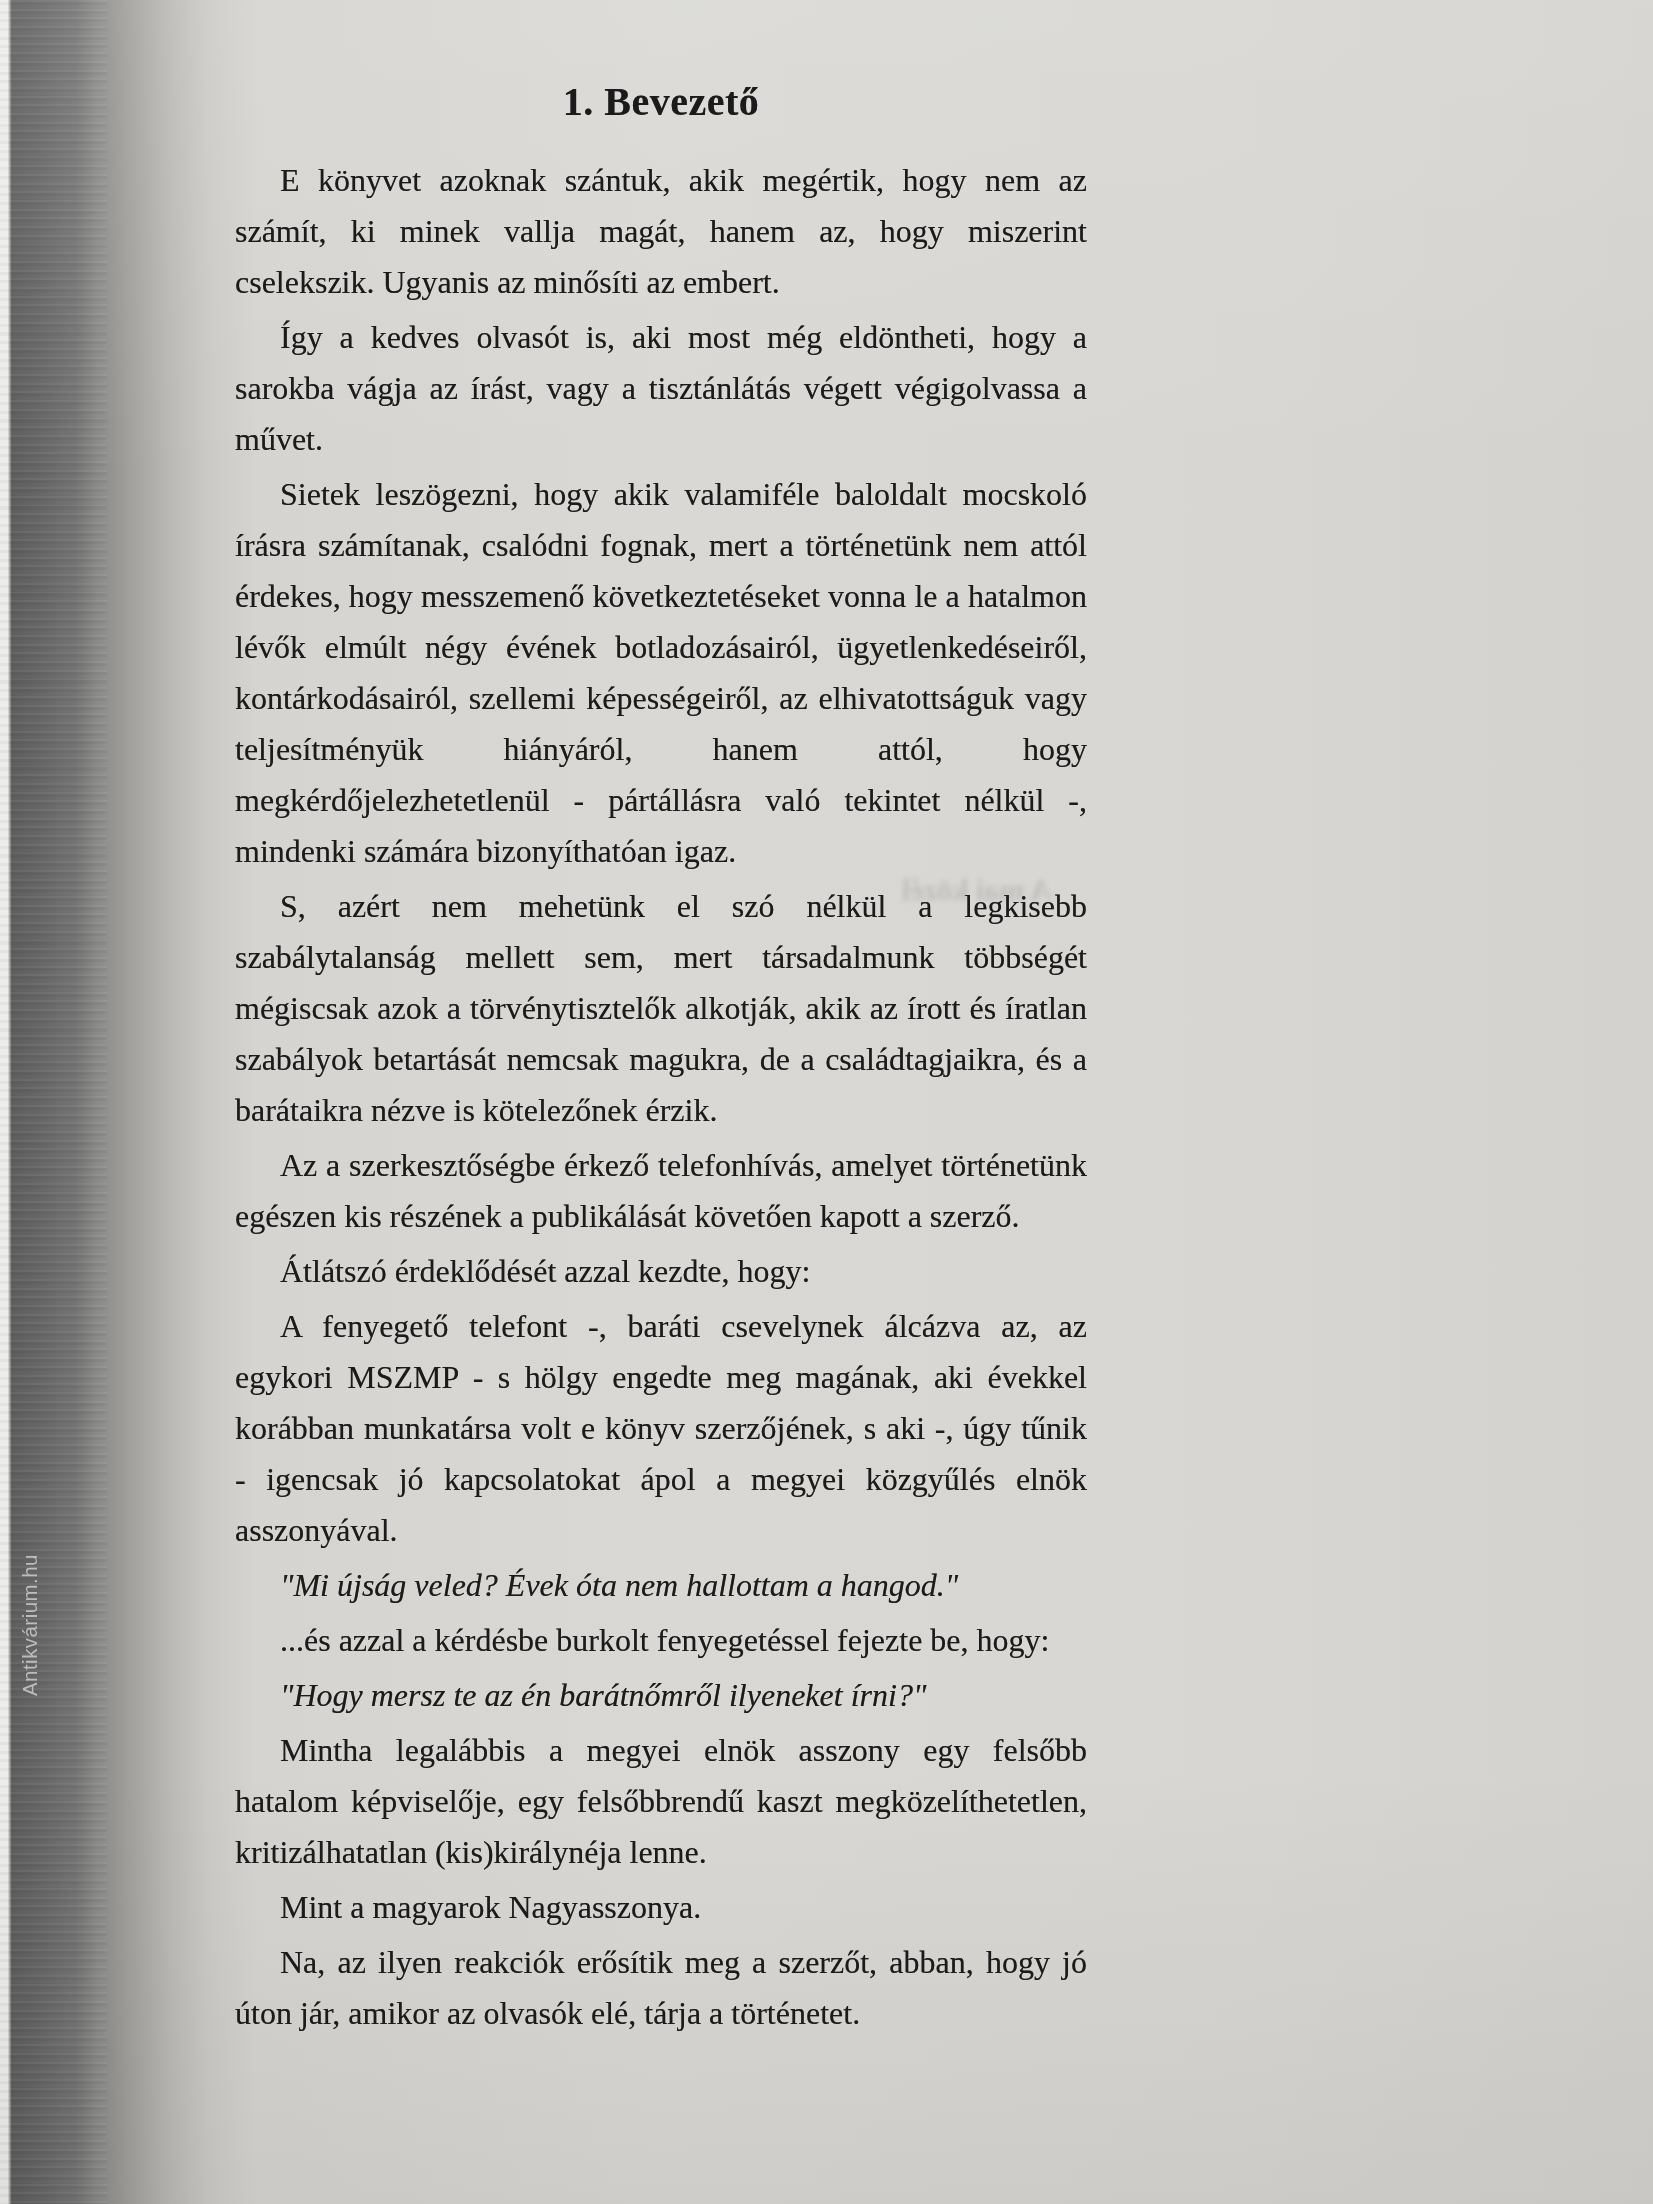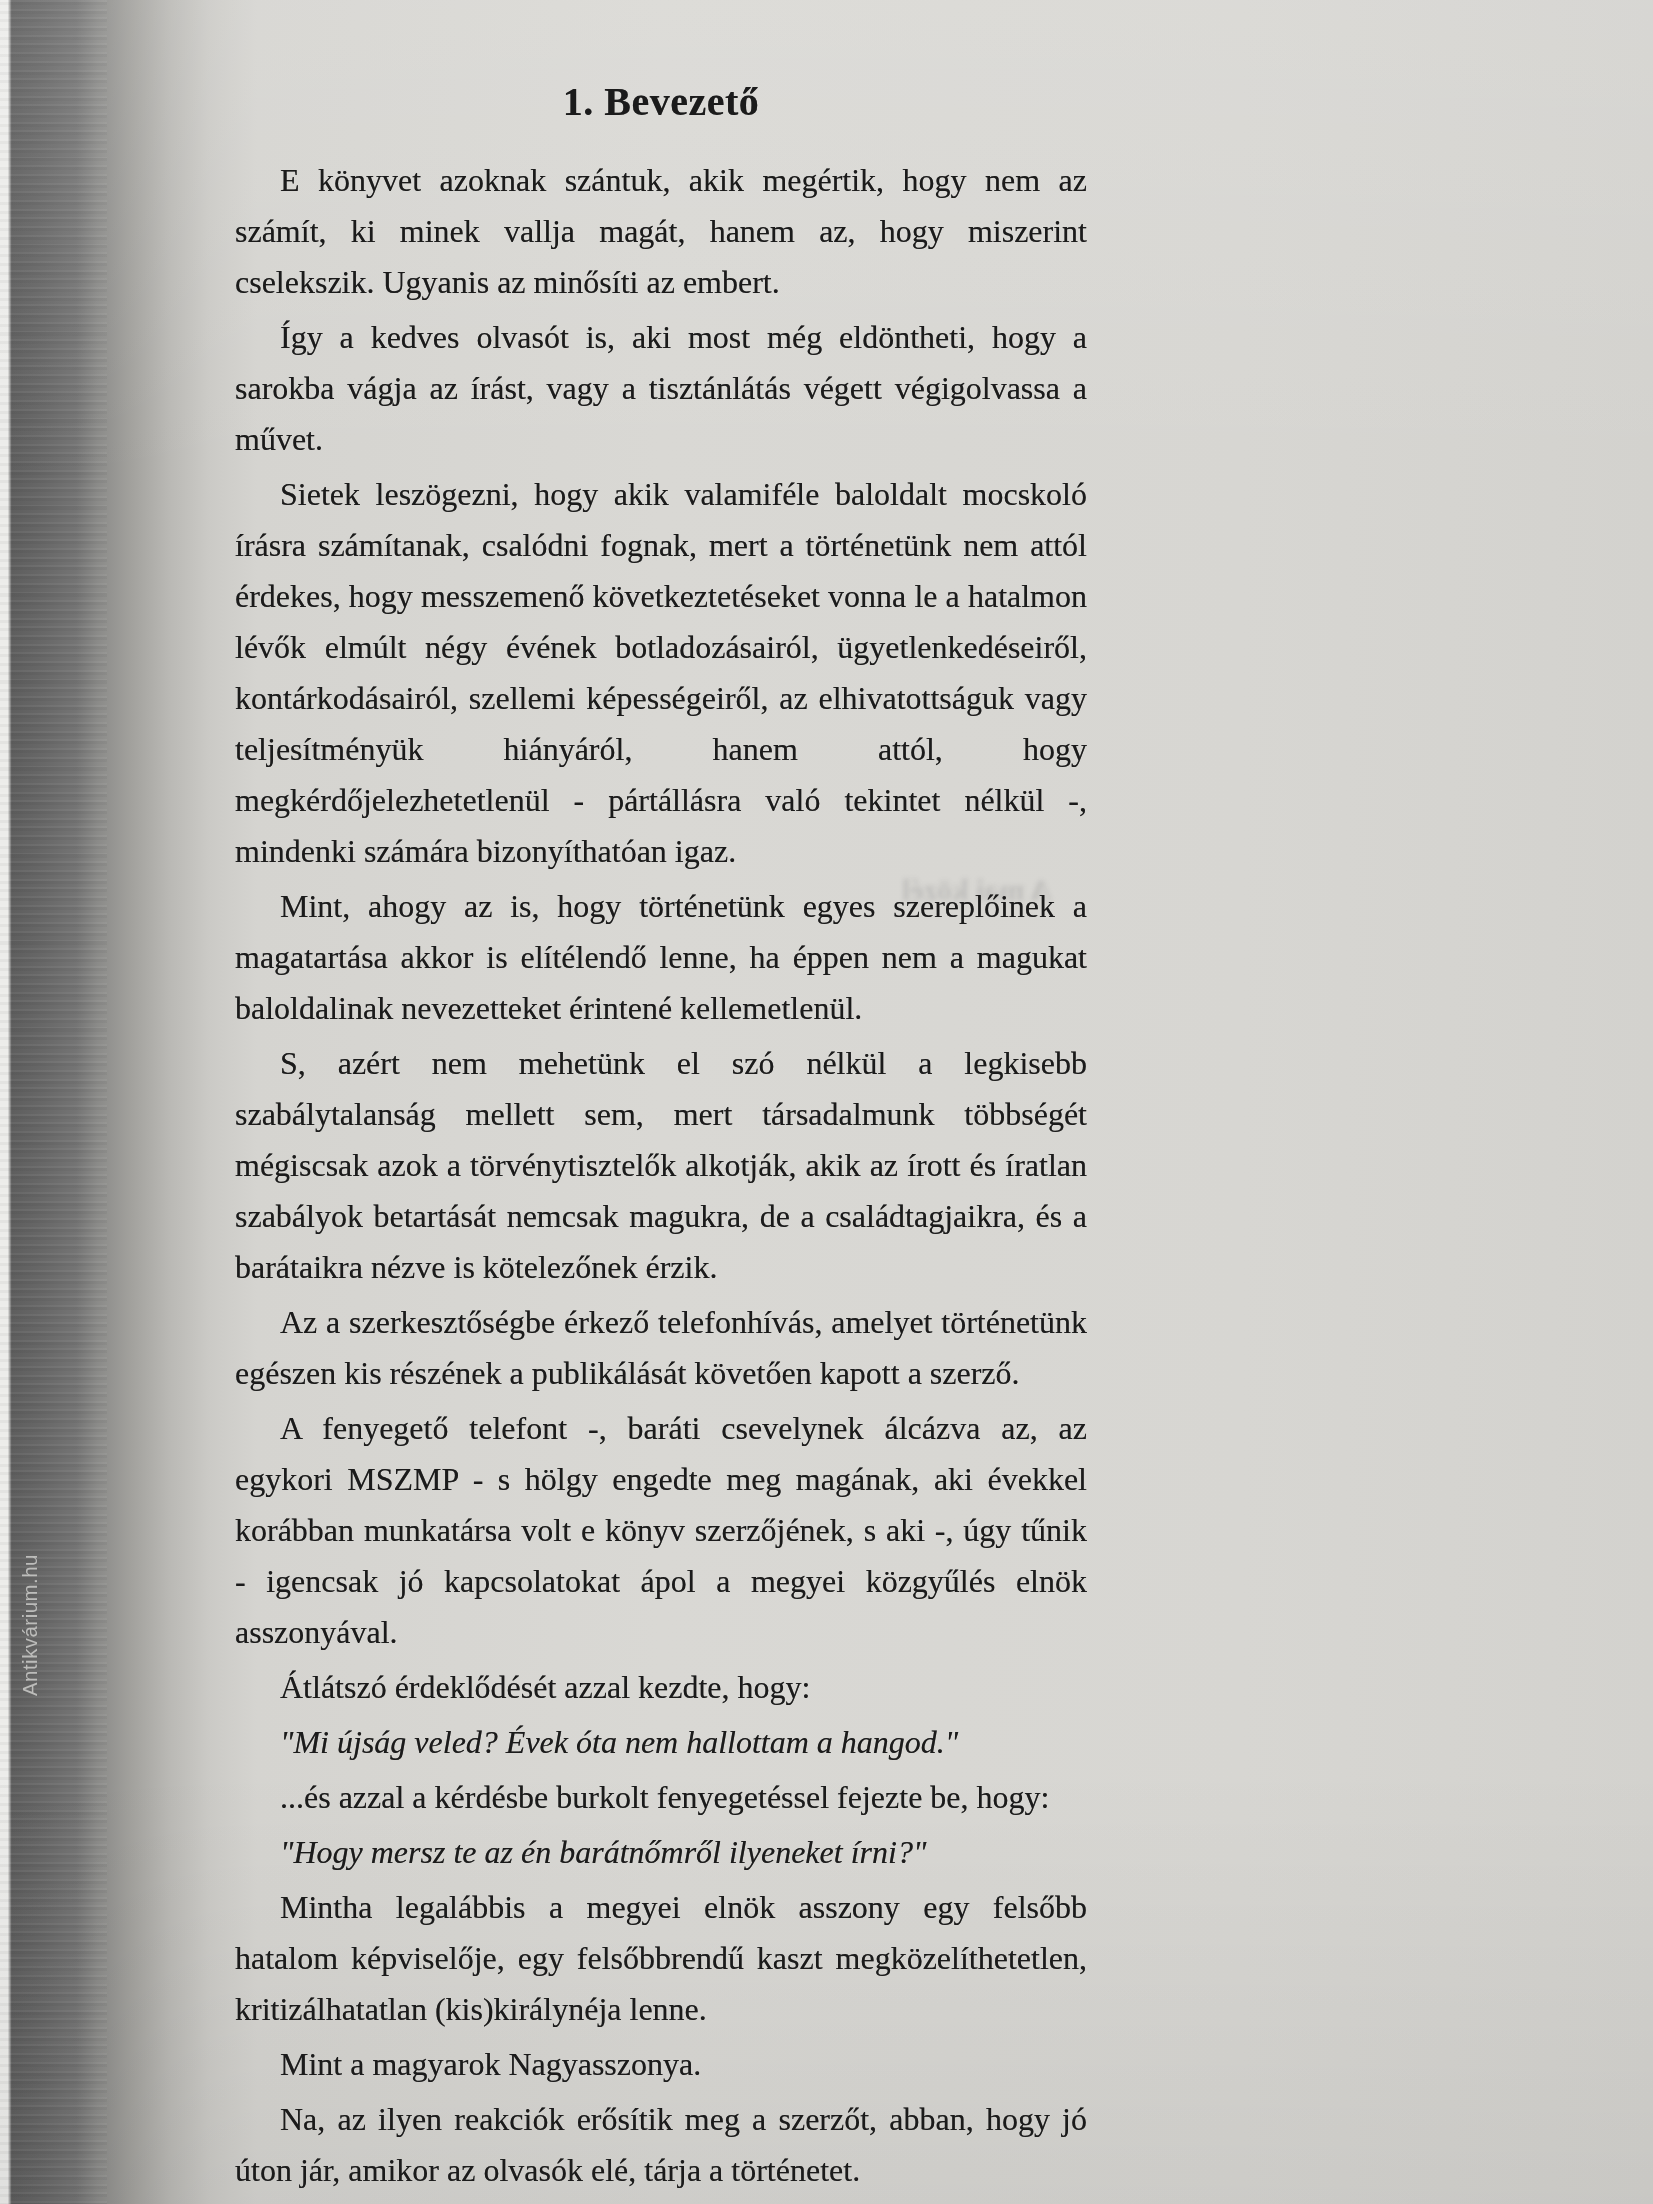--- a/index.html
+++ b/index.html
@@ -112,25 +112,24 @@
   <div class="gutter-texture"></div>
   <div class="lighting"></div>
 
   <div class="ghost">A mai közél</div>
 
   <div class="page-text">
     <h1>1. Bevezető</h1>
     <p>E könyvet azoknak szántuk, akik megértik, hogy nem az számít, ki minek vallja magát, hanem az, hogy miszerint cselekszik. Ugyanis az minősíti az embert.</p>
     <p>Így a kedves olvasót is, aki most még eldöntheti, hogy a sarokba vágja az írást, vagy a tisztánlátás végett végigolvassa a művet.</p>
     <p>Sietek leszögezni, hogy akik valamiféle baloldalt mocskoló írásra számítanak, csalódni fognak, mert a történetünk nem attól érdekes, hogy messzemenő következtetéseket vonna le a hatalmon lévők elmúlt négy évének botladozásairól, ügyetlenkedéseiről, kontárkodásairól, szellemi képességeiről, az elhivatottságuk vagy teljesítményük hiányáról, hanem attól, hogy megkérdőjelezhetetlenül - pártállásra való tekintet nélkül -, mindenki számára bizonyíthatóan igaz.</p>
-    <p>Mint, ahogy az is, hogy történetünk egyes szereplőinek a magatartása akkor is elítélendő lenne, ha éppen nem a magukat baloldalinak nevezetteket érintené kellemetlenül.</p>
     <p>S, azért nem mehetünk el szó nélkül a legkisebb szabálytalanság mellett sem, mert társadalmunk többségét mégiscsak azok a törvénytisztelők alkotják, akik az írott és íratlan szabályok betartását nemcsak magukra, de a családtagjaikra, és a barátaikra nézve is kötelezőnek érzik.</p>
     <p>Az a szerkesztőségbe érkező telefonhívás, amelyet történetünk egészen kis részének a publikálását követően kapott a szerző.</p>
+    <p>Átlátszó érdeklődését azzal kezdte, hogy:</p>
     <p>A fenyegető telefont -, baráti csevelynek álcázva az, az egykori MSZMP - s hölgy engedte meg magának, aki évekkel korábban munkatársa volt e könyv szerzőjének, s aki -, úgy tűnik - igencsak jó kapcsolatokat ápol a megyei közgyűlés elnök asszonyával.</p>
-    <p>Átlátszó érdeklődését azzal kezdte, hogy:</p>
     <p class="italic">"Mi újság veled? Évek óta nem hallottam a hangod."</p>
     <p>...és azzal a kérdésbe burkolt fenyegetéssel fejezte be, hogy:</p>
     <p class="italic">"Hogy mersz te az én barátnőmről ilyeneket írni?"</p>
     <p>Mintha legalábbis a megyei elnök asszony egy felsőbb hatalom képviselője, egy felsőbbrendű kaszt megközelíthetetlen, kritizálhatatlan (kis)királynéja lenne.</p>
     <p>Mint a magyarok Nagyasszonya.</p>
     <p>Na, az ilyen reakciók erősítik meg a szerzőt, abban, hogy jó úton jár, amikor az olvasók elé, tárja a történetet.</p>
   </div>
 
   <div class="watermark">Antikvárium.hu</div>
 </div>

